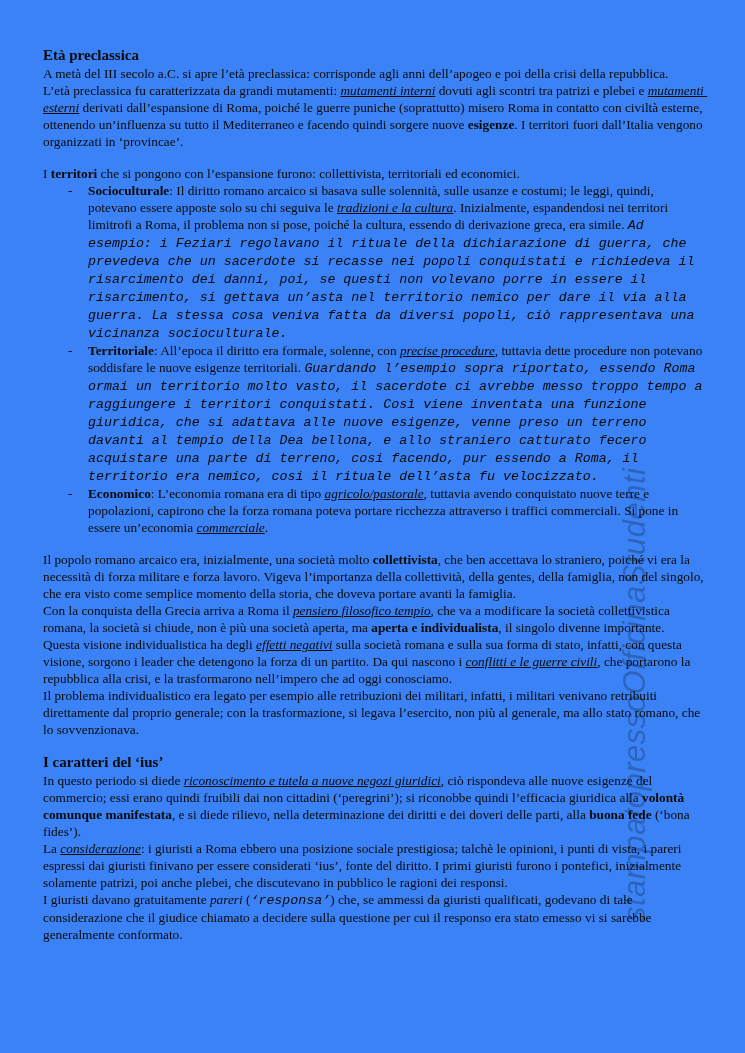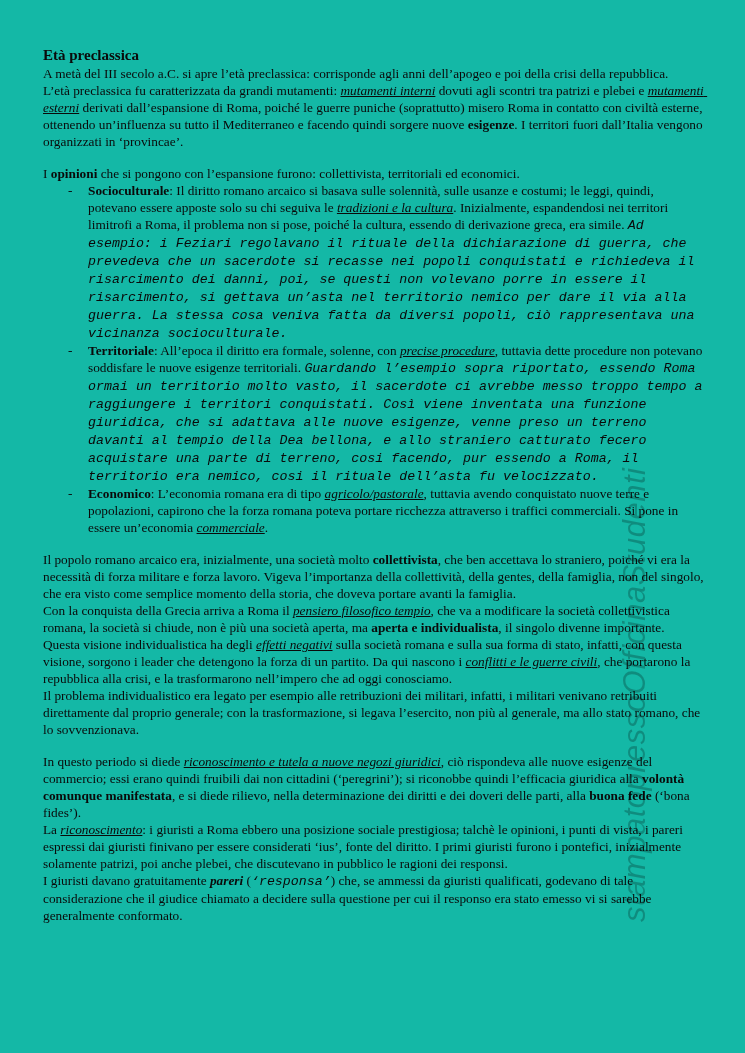--- a/index.html
+++ b/index.html
@@ -4,21 +4,21 @@
 <style>
   html, body { margin: 0; padding: 0; }
   body {
     width: 745px; height: 1053px;
     background: #ffffff;
     overflow: hidden;
   }
   .page {
     position: relative;
     width: 745px; height: 1053px;
-    background: #14b8a6;
+    background: #3b82f6;
     font-family: "Liberation Serif", "DejaVu Serif", serif;
     font-size: 13.3px;
     line-height: 17px;
     color: #0a0a0a;
   }
   .content {
     position: absolute;
     left: 43px; top: 46px;
     width: 662px;
   }
@@ -33,21 +33,21 @@
   .dash {
     flex: 0 0 20px;
     margin-left: 25px;
     text-align: left;
   }
   .bullet-body { flex: 1; }
   .run-n { }
   .run-b { font-weight: bold; }
   .run-i { font-style: italic; font-family: Liberation Mono, monospace; }
   .run-u { text-decoration: underline; font-style: italic; }
-  .run-bi { font-weight: bold; font-style: italic; }
+  .run-bi { font-weight: normal; font-style: italic; }
   .watermark-box {
     position: absolute;
     left: 626px; top: 922px;
     width: 490px; height: 44px;
     transform: rotate(-90deg);
     transform-origin: 0 0;
     pointer-events: none;
   }
   .watermark-text {
     font-family: "Liberation Sans", "DejaVu Sans", sans-serif;
@@ -64,21 +64,21 @@
 <div class="page">
   <div class="content">
 
     <div class="doc-heading">Età preclassica</div>
 
     <div class="para"><span class="run-n">A metà del III secolo a.C. si apre l’età preclassica: corrisponde agli anni dell’apogeo e poi della crisi della repubblica.
 L’età preclassica fu caratterizzata da grandi mutamenti: </span><span class="run-u">mutamenti interni</span><span class="run-n"> dovuti agli scontri tra patrizi e plebei e </span><span class="run-u">mutamenti esterni</span><span class="run-n"> derivati dall’espansione di Roma, poiché le guerre puniche (soprattutto) misero Roma in contatto con civiltà esterne, ottenendo un’influenza su tutto il Mediterraneo e facendo quindi sorgere nuove </span><span class="run-b">esigenze</span><span class="run-n">. I territori fuori dall’Italia vengono organizzati in ‘provincae’.</span></div>
 
     <div class="gap"></div>
 
-    <div class="para"><span class="run-n">I </span><span class="run-b">opinioni</span><span class="run-n"> che si pongono con l’espansione furono: collettivista, territoriali ed economici.</span></div>
+    <div class="para"><span class="run-n">I </span><span class="run-b">territori</span><span class="run-n"> che si pongono con l’espansione furono: collettivista, territoriali ed economici.</span></div>
 
     <div class="bullet-list">
       <div class="bullet">
         <span class="dash">-</span>
         <div class="bullet-body para"><span class="run-b">Socioculturale</span><span class="run-n">: Il diritto romano arcaico si basava sulle solennità, sulle usanze e costumi; le leggi, quindi, potevano essere apposte solo su chi seguiva le </span><span class="run-u">tradizioni e la cultura</span><span class="run-n">. Inizialmente, espandendosi nei territori limitrofi a Roma, il problema non si pose, poiché la cultura, essendo di derivazione greca, era simile. </span><span class="run-i">Ad esempio: i Feziari regolavano il rituale della dichiarazione di guerra, che prevedeva che un sacerdote si recasse nei popoli conquistati e richiedeva il risarcimento dei danni, poi, se questi non volevano porre in essere il risarcimento, si gettava un’asta nel territorio nemico per dare il via alla guerra. La stessa cosa veniva fatta da diversi popoli, ciò rappresentava una vicinanza socioculturale.</span></div>
       </div>
       <div class="bullet">
         <span class="dash">-</span>
         <div class="bullet-body para"><span class="run-b">Territoriale</span><span class="run-n">: All’epoca il diritto era formale, solenne, con </span><span class="run-u">precise procedure</span><span class="run-n">, tuttavia dette procedure non potevano soddisfare le nuove esigenze territoriali. </span><span class="run-i">Guardando l’esempio sopra riportato, essendo Roma ormai un territorio molto vasto, il sacerdote ci avrebbe messo troppo tempo a raggiungere i territori conquistati. Così viene inventata una funzione giuridica, che si adattava alle nuove esigenze, venne preso un terreno davanti al tempio della Dea bellona, e allo straniero catturato fecero acquistare una parte di terreno, cosi facendo, pur essendo a Roma, il territorio era nemico, cosi il rituale dell’asta fu velocizzato.</span></div>
       </div>
@@ -90,23 +90,24 @@
 
     <div class="gap"></div>
 
     <div class="para"><span class="run-n">Il popolo romano arcaico era, inizialmente, una società molto </span><span class="run-b">collettivista</span><span class="run-n">, che ben accettava lo straniero, poiché vi era la necessità di forza militare e forza lavoro. Vigeva l’importanza della collettività, della gentes, della famiglia, non del singolo, che era visto come semplice momento della storia, che doveva portare avanti la famiglia.
 Con la conquista della Grecia arriva a Roma il </span><span class="run-u">pensiero filosofico tempio</span><span class="run-n">, che va a modificare la società collettivistica romana, la società si chiude, non è più una società aperta, ma </span><span class="run-b">aperta e individualista</span><span class="run-n">, il singolo divenne importante.
 Questa visione individualistica ha degli </span><span class="run-u">effetti negativi</span><span class="run-n"> sulla società romana e sulla sua forma di stato, infatti, con questa visione, sorgono i leader che detengono la forza di un partito. Da qui nascono i </span><span class="run-u">conflitti e le guerre civili</span><span class="run-n">, che portarono la repubblica alla crisi, e la trasformarono nell’impero che ad oggi conosciamo.
 Il problema individualistico era legato per esempio alle retribuzioni dei militari, infatti, i militari venivano retribuiti direttamente dal proprio generale; con la trasformazione, si legava l’esercito, non più al generale, ma allo stato romano, che lo sovvenzionava.</span></div>
 
     <div class="gap"></div>
 
+    <div class="doc-heading">I caratteri del ‘ius’</div>
 
     <div class="para"><span class="run-n">In questo periodo si diede </span><span class="run-u">riconoscimento e tutela a nuove negozi giuridici</span><span class="run-n">, ciò rispondeva alle nuove esigenze del commercio; essi erano quindi fruibili dai non cittadini (‘peregrini’); si riconobbe quindi l’efficacia giuridica alla </span><span class="run-b">volontà comunque manifestata</span><span class="run-n">, e si diede rilievo, nella determinazione dei diritti e dei doveri delle parti, alla </span><span class="run-b">buona fede</span><span class="run-n"> (‘bona fides’).
-La </span><span class="run-u">riconoscimento</span><span class="run-n">: i giuristi a Roma ebbero una posizione sociale prestigiosa; talchè le opinioni, i punti di vista, i pareri espressi dai giuristi finivano per essere considerati ‘ius’, fonte del diritto. I primi giuristi furono i pontefici, inizialmente solamente patrizi, poi anche plebei, che discutevano in pubblico le ragioni dei responsi.
+La </span><span class="run-u">considerazione</span><span class="run-n">: i giuristi a Roma ebbero una posizione sociale prestigiosa; talchè le opinioni, i punti di vista, i pareri espressi dai giuristi finivano per essere considerati ‘ius’, fonte del diritto. I primi giuristi furono i pontefici, inizialmente solamente patrizi, poi anche plebei, che discutevano in pubblico le ragioni dei responsi.
 I giuristi davano gratuitamente </span><span class="run-bi">pareri</span><span class="run-n"> (</span><span class="run-i">‘responsa’</span><span class="run-n">) che, se ammessi da giuristi qualificati, godevano di tale considerazione che il giudice chiamato a decidere sulla questione per cui il responso era stato emesso vi si sarebbe generalmente conformato.</span></div>
 
   </div>
 
   <div class="watermark-box">
     <span class="watermark-text">stampatopressoOfficinaStudenti</span>
   </div>
 </div>
 
 </body></html>

